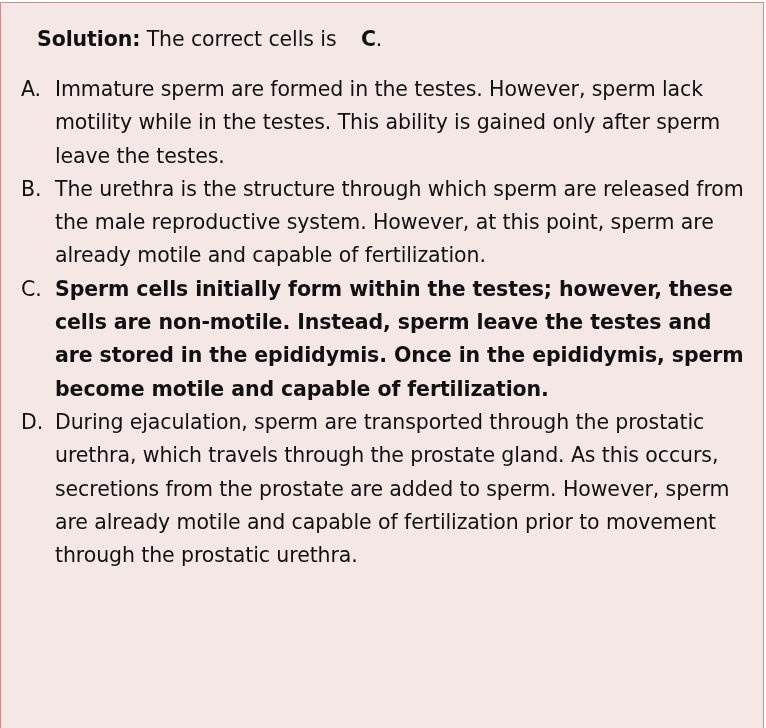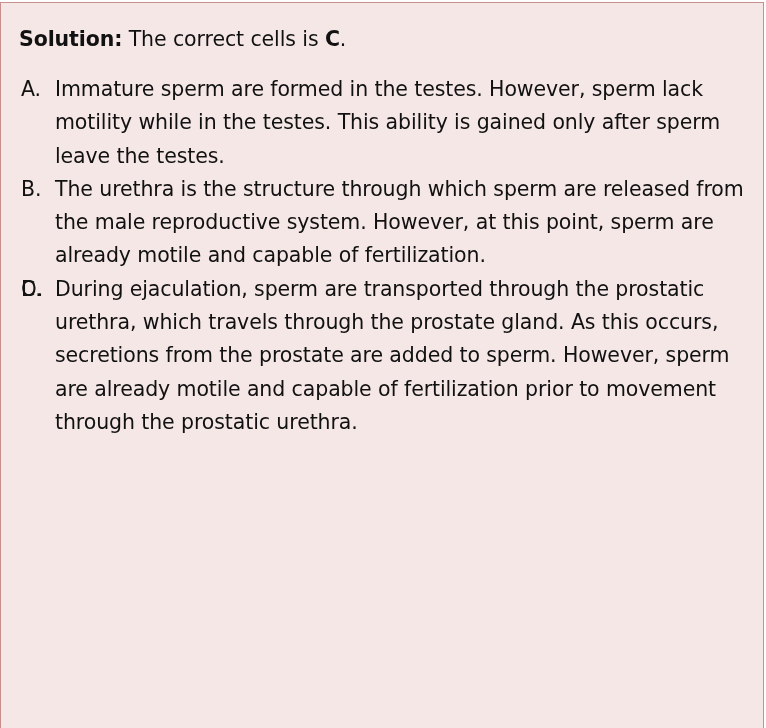--- a/index.html
+++ b/index.html
@@ -28,21 +28,21 @@
       line-height: 33.3px;
       letter-spacing: -0.1px;
     }
     .solution {
       position: absolute;
       left: 18px;
       top: 20px;
       margin: 0;
       white-space: nowrap;
     }
-    .solution b { font-weight: bold; }
+    .solution b { font-weight: bold; margin-left: 18px; }
     .options {
       position: absolute;
       left: 18px;
       top: 70px;
       width: 736px;
       margin: 0;
       padding: 0;
       list-style: none;
     }
     .option {
@@ -68,19 +68,20 @@
     <li class="option">
       <span class="option-letter">A.</span>
       <span class="option-text">Immature sperm are formed in the testes. However, sperm lack motility while in the testes. This ability is gained only after sperm leave the testes.</span>
     </li>
     <li class="option">
       <span class="option-letter">B.</span>
       <span class="option-text">The urethra is the structure through which sperm are released from the male reproductive system. However, at this point, sperm are already motile and capable of fertilization.</span>
     </li>
     <li class="option">
       <span class="option-letter">C.</span>
+      <span class="option-text bold">Sperm cells initially form within the testes; however, these cells are non-motile. Instead, sperm leave the testes and are stored in the epididymis. Once in the epididymis, sperm become motile and capable of fertilization.</span>
     </li>
     <li class="option">
       <span class="option-letter">D.</span>
       <span class="option-text">During ejaculation, sperm are transported through the prostatic urethra, which travels through the prostate gland. As this occurs, secretions from the prostate are added to sperm. However, sperm are already motile and capable of fertilization prior to movement through the prostatic urethra.</span>
     </li>
   </ol>
 </div>
 
 </body></html>

